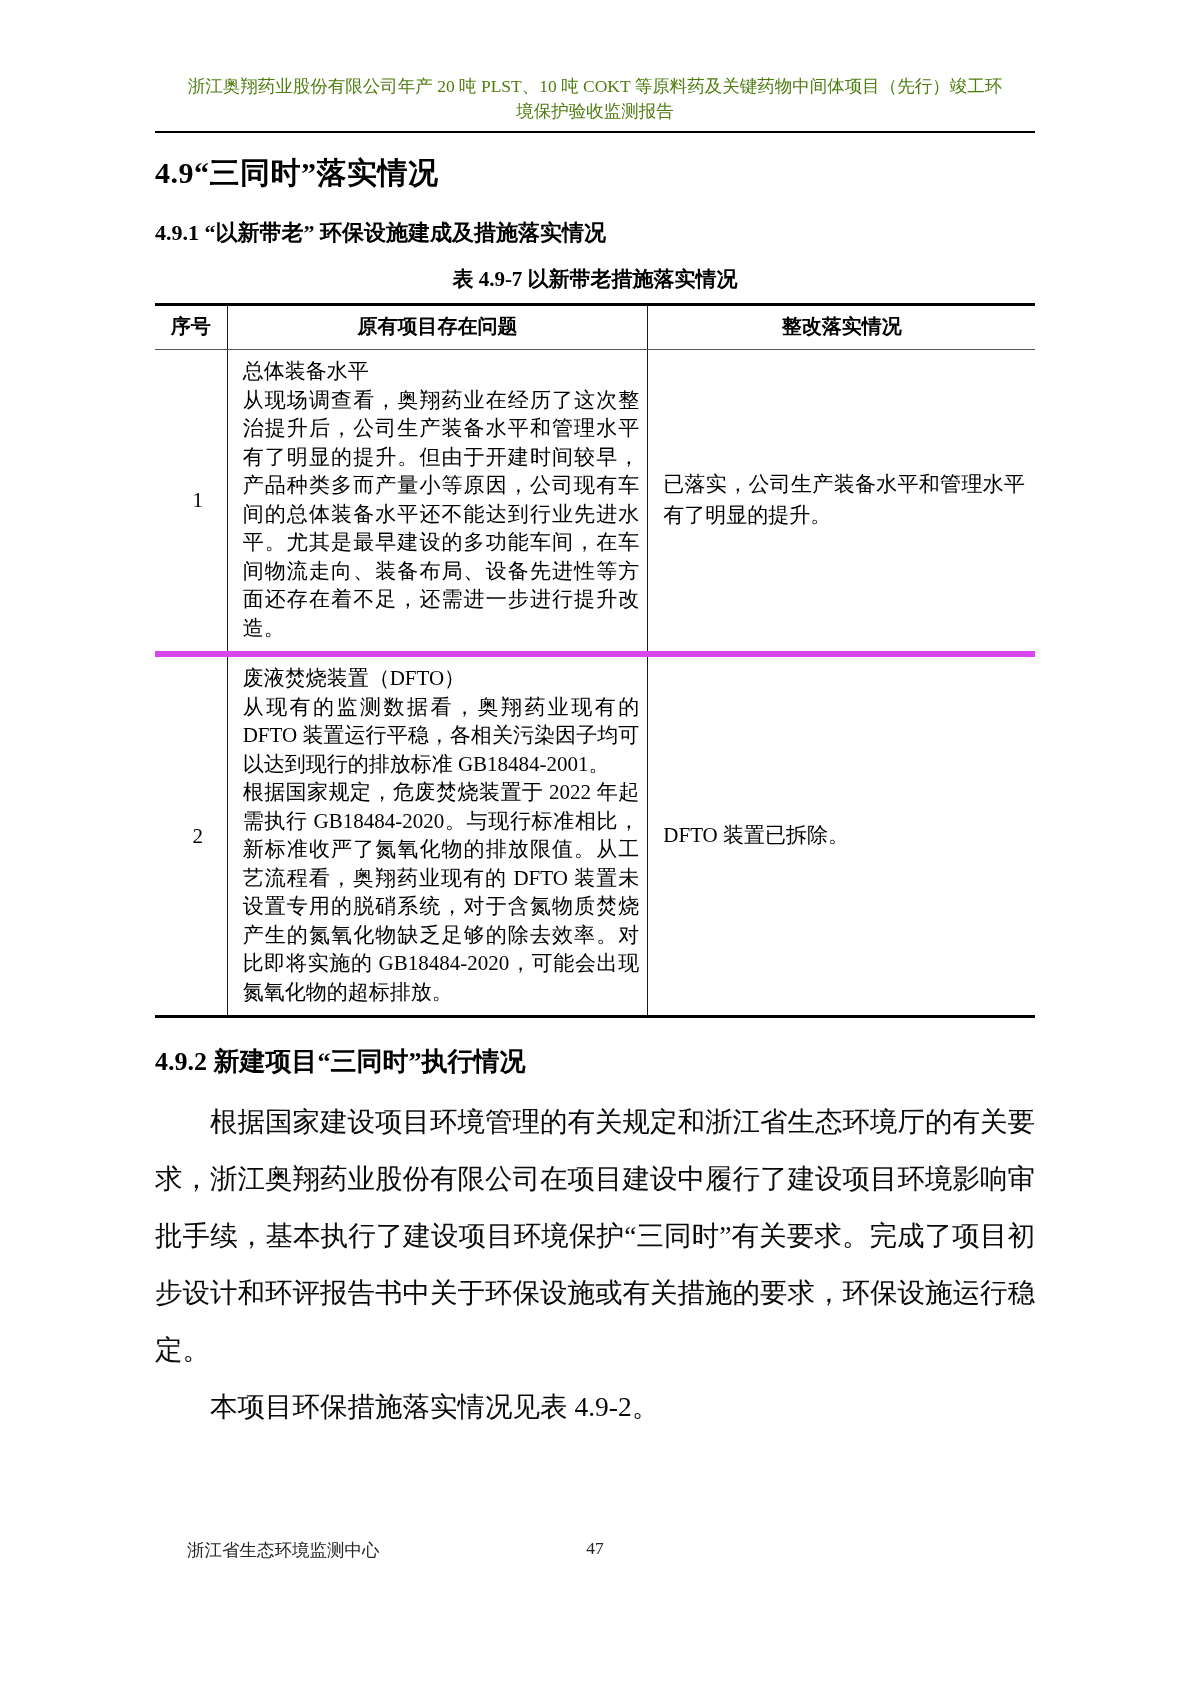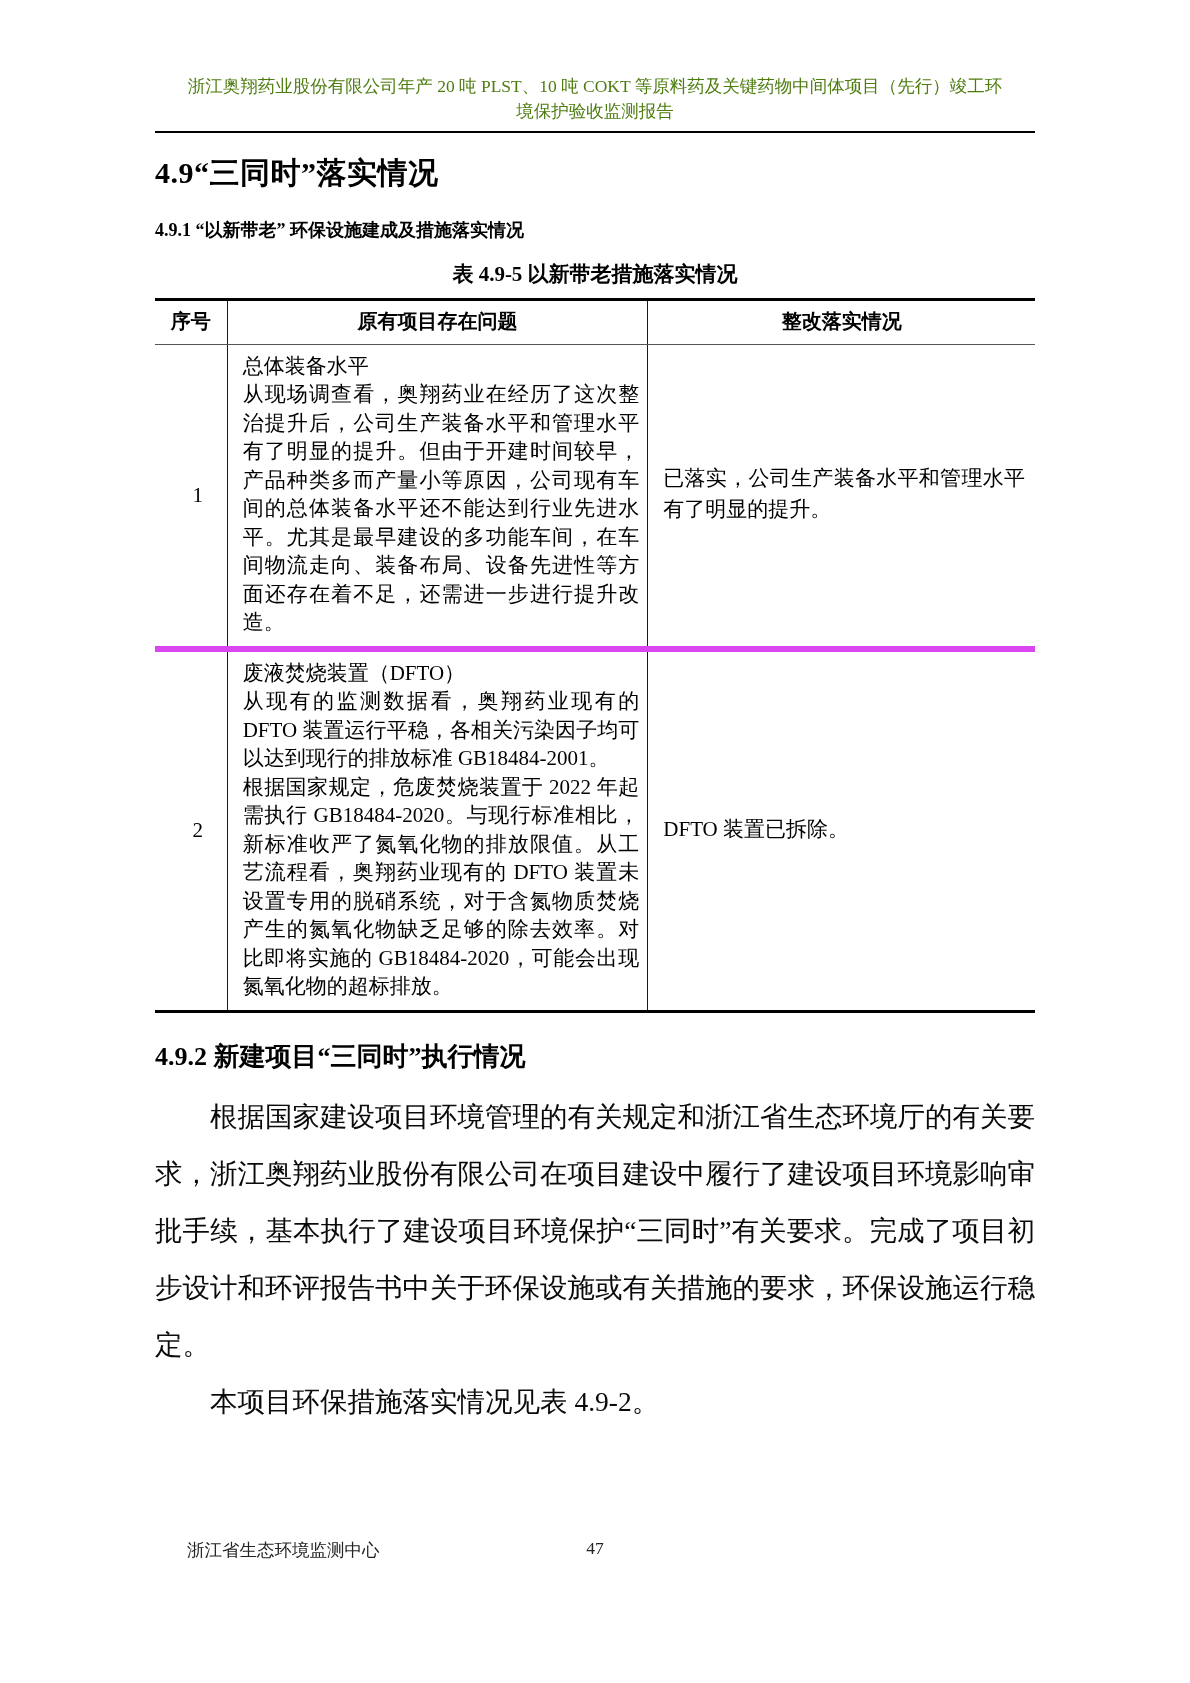--- a/index.html
+++ b/index.html
@@ -24,21 +24,21 @@
     border-top: 2px solid #000;
     height: 0;
   }
 
   h1.h-49 {
     font-size: 30px; font-weight: bold;
     margin: 20px 0 0 0; line-height: 1.35;
     letter-spacing: 0.5px;
   }
   h2.h-491 {
-    font-size: 18px; font-weight: bold;
+    font-size: 22px; font-weight: bold;
     margin: 24px 0 0 0; line-height: 1.35;
   }
   .table-caption {
     text-align: center; font-weight: bold;
     font-size: 21px; margin: 18px 0 10px 0;
   }
 
   table.acc-table {
     width: 100%;
     border-collapse: collapse;
@@ -103,21 +103,21 @@
   <div class="page-header">
     <div>浙江奥翔药业股份有限公司年产 20 吨 PLST、10 吨 COKT 等原料药及关键药物中间体项目（先行）竣工环</div>
     <div>境保护验收监测报告</div>
   </div>
   <div class="header-rule"></div>
 
   <h1 class="h-49">4.9“三同时”落实情况</h1>
 
   <h2 class="h-491">4.9.1 “以新带老” 环保设施建成及措施落实情况</h2>
 
-  <div class="table-caption">表 4.9-5 以新带老措施落实情况</div>
+  <div class="table-caption">表 4.9-7 以新带老措施落实情况</div>
 
   <table class="acc-table">
     <colgroup>
       <col class="c-no">
         <col class="c-pb">
         <col class="c-rs">
     </colgroup>
     <thead>
       <tr>
         <th>序号</th>

